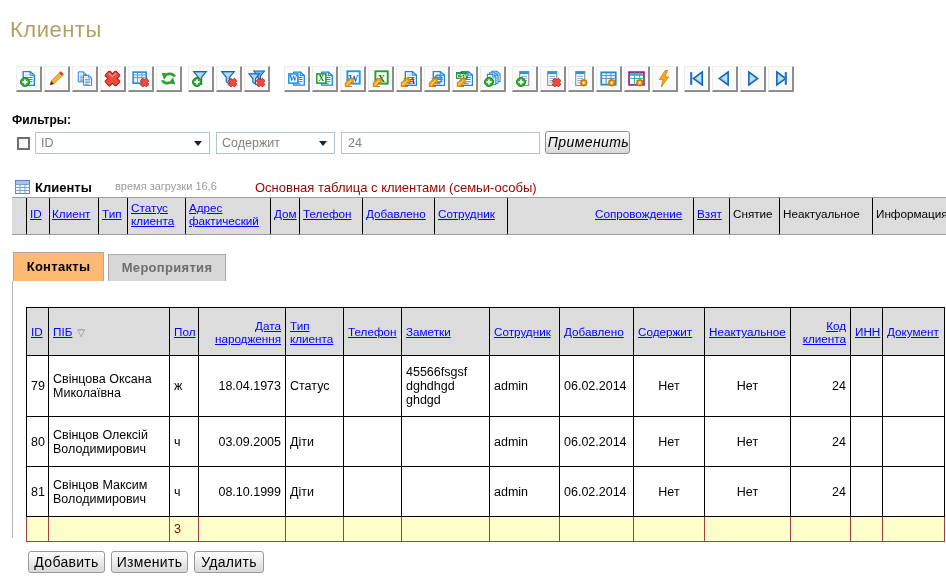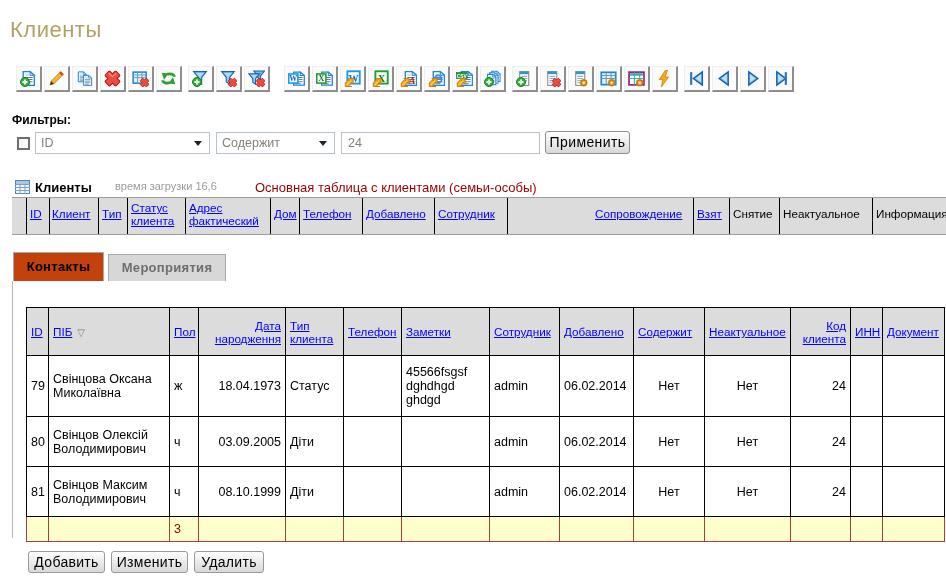--- a/index.html
+++ b/index.html
@@ -16,34 +16,34 @@
 
 
 .flabel { position:absolute; left:12px; top:113px; font-weight:bold; font-size:12px; }
 .fcheck { position:absolute; left:17px; top:137px; width:9px; height:9px; background:linear-gradient(135deg,#eef2f4,#fdfdfd); border:2px solid #6f6f6f; }
 .fsel { position:absolute; top:132px; height:20px; background:#fff; border:1px solid #b7c2cb; color:#85807a; font-size:12.5px; line-height:20px; padding-left:5px; }
 .fsel .arr { position:absolute; right:7px; top:8px; width:0; height:0; border-left:4px solid transparent; border-right:4px solid transparent; border-top:5px solid #222; }
 #sel1 { left:35px; width:168px; }
 #sel2 { left:216px; width:112px; }
 .finput { position:absolute; left:341px; top:132px; width:191px; height:20px; border:1px solid #b7c2cb; color:#85807a; font-size:12.5px; line-height:20px; padding-left:6px; }
 .fbtn { position:absolute; left:545px; top:131px; width:83px; height:21px; border:1px solid #8f8f8f; border-radius:3px;
-  background:linear-gradient(#ffffff,#e8e8e8 60%,#d8d8d8); text-align:center; line-height:21px; font-size:14px; letter-spacing:0.4px; color:#000; }
+  background:linear-gradient(#ffffff,#e8e8e8 60%,#d8d8d8); text-align:right; line-height:21px; font-size:14px; letter-spacing:0.4px; color:#000;font-style:italic; }
 .gridicon { position:absolute; left:15px; top:180px; }
 .tname { position:absolute; left:35px; top:180px; font-weight:bold; font-size:13px; }
 .ltime { position:absolute; left:115px; top:180px; color:#9b9b9b; font-size:11px; }
 .redtxt { position:absolute; left:255px; top:180px; color:#9b0000; font-size:13px; }
 
 
 #uhead { position:absolute; left:12px; top:197px; height:36px; background:#dcdcdc; border-top:1px solid #9d9d9d; border-bottom:1px solid #9d9d9d; width:1000px; }
 #uhead .c { position:absolute; top:0; height:33px; border-right:1px solid #000; display:flex; align-items:center; padding:0 3px 3px 3px; font-size:11.7px; line-height:12.5px; }
 #uhead a { color:#0000ff; }
 a { text-decoration:underline; }
 
 
-.tab1 { position:absolute; left:13px; top:252px; width:89px; height:28px; background:#c2410c;
+.tab1 { position:absolute; left:13px; top:252px; width:89px; height:28px; background:#fdba74;
   border:1px solid #a9a9a9; border-bottom:none; text-align:center; line-height:28px; font-weight:bold; font-size:13px; letter-spacing:0.3px; color:#000; }
 .tab2 { position:absolute; left:108px; top:254px; width:116px; height:26px; background:#d7d7d7;
   border:1px solid #a9a9a9; border-bottom:none; text-align:center; line-height:26px; font-weight:bold; font-size:13px; letter-spacing:0.3px; color:#6e6e6e; }
 .panelborder { position:absolute; left:12px; top:281px; width:1px; height:257px; background:#b5b5b5; }
 
 
 #ltab { position:absolute; left:26px; top:307px; border-collapse:collapse; table-layout:fixed; width:918px; }
 #ltab td, #ltab th { border:1px solid #000; font-size:12.5px; font-weight:normal; padding:1px 4px; vertical-align:middle; overflow:hidden; }
 #ltab th { background:#dcdcdc; text-align:left; font-size:11.7px; line-height:13px; }
 #ltab th a { color:#0000ff; }

